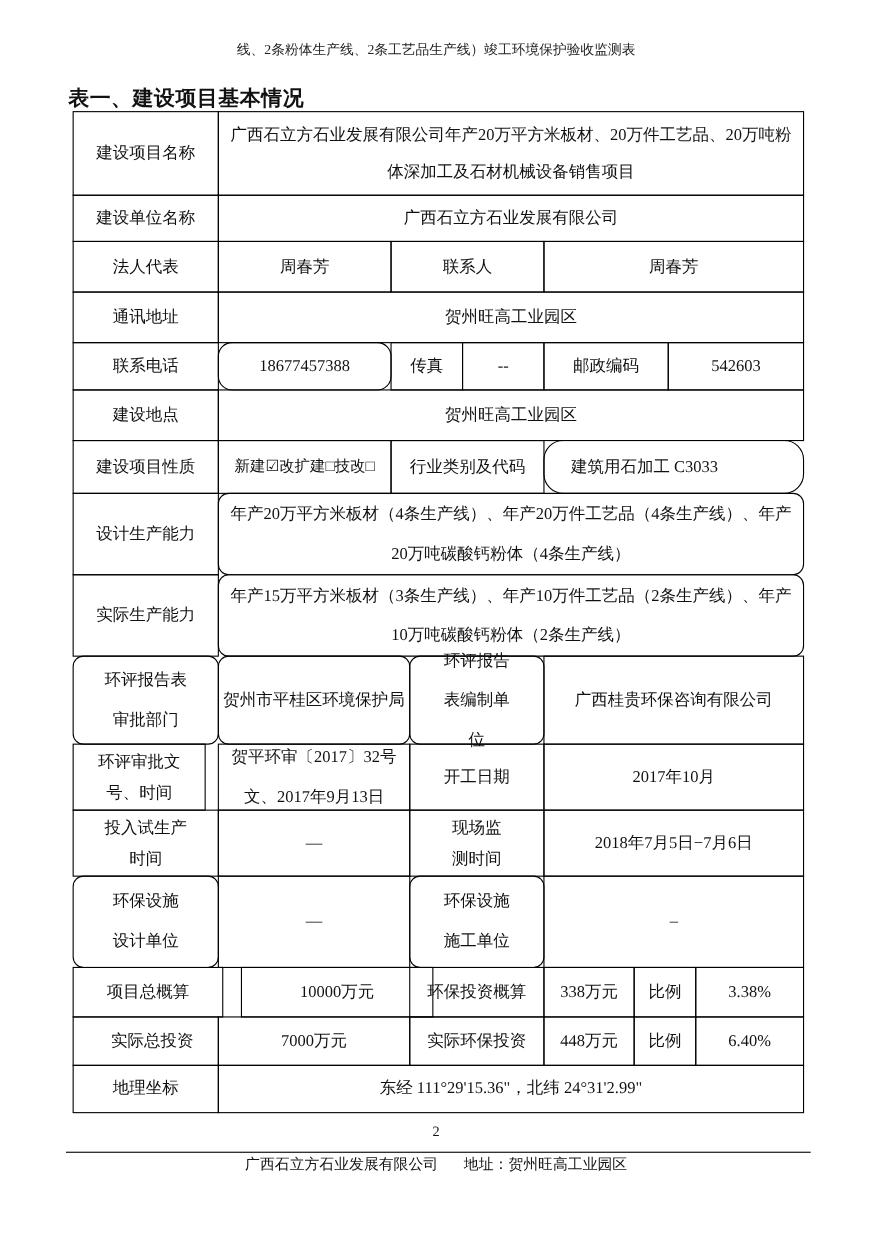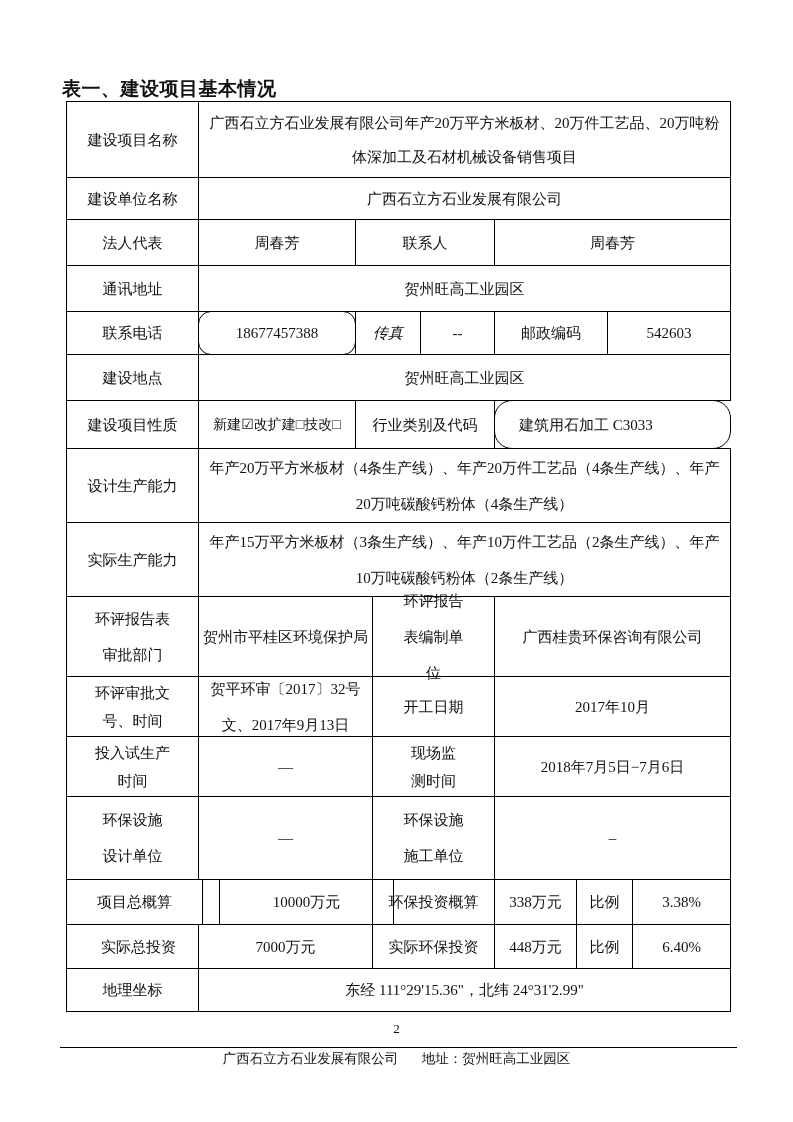--- a/index.html
+++ b/index.html
@@ -5,30 +5,31 @@
   html, body { margin:0; padding:0; background:#fff; }
   body { width:793px; height:1122px; position:relative; overflow:hidden;
          font-family:"Liberation Serif","DejaVu Serif",serif; color:#111; }
   .hdr { position:absolute; left:40px; width:713px; top:36px; text-align:center;
          font-size:12.5px; line-height:18px; color:#222; }
   .title { position:absolute; left:62px; top:76px; font-size:19px; font-weight:bold;
            font-family:"DejaVu Sans","Liberation Sans",sans-serif; letter-spacing:0.5px; }
   .cell { position:absolute; box-sizing:border-box; border:1px solid #000;
           display:flex; align-items:center; justify-content:center; text-align:center;
           font-size:15px; line-height:34px; padding:0 4px; margin-left:-1px; margin-top:-1px; }
-  .cell.tall { line-height:36px; }
+  .cell.tall { line-height:36px;border-radius:10px; }
   .pagenum { position:absolute; top:1021px; left:0; width:793px; text-align:center; font-size:13px; }
   .footline { position:absolute; left:60px; width:677px; top:1047px; border-top:1px solid #000; }
   .foot { position:absolute; top:1050px; left:0; width:793px; text-align:center; font-size:13.5px; }
   .foot span { margin:0 10px; }
 </style>
 </head>
 <body>
 
 <div class="hdr">
+  <div>线、2条粉体生产线、2条工艺品生产线）竣工环境保护验收监测表</div>
 </div>
 
 <div class="title">表一、建设项目基本情况</div>
 
 <div>
 
   <div class="cell" style="left:67px;top:102px;width:133px;height:77px;">建设项目名称</div>
   <div class="cell" style="left:199px;top:102px;width:533px;height:77px;padding:0 10px;">广西石立方石业发展有限公司年产20万平方米板材、20万件工艺品、20万吨粉体深加工及石材机械设备销售项目</div>
 
   <div class="cell" style="left:67px;top:178px;width:133px;height:43px;">建设单位名称</div>
@@ -37,21 +38,21 @@
   <div class="cell" style="left:67px;top:220px;width:133px;height:47px;">法人代表</div>
   <div class="cell" style="left:199px;top:220px;width:158px;height:47px;">周春芳</div>
   <div class="cell" style="left:356px;top:220px;width:140px;height:47px;">联系人</div>
   <div class="cell" style="left:495px;top:220px;width:237px;height:47px;">周春芳</div>
 
   <div class="cell" style="left:67px;top:266px;width:133px;height:47px;">通讯地址</div>
   <div class="cell" style="left:199px;top:266px;width:533px;height:47px;">贺州旺高工业园区</div>
 
   <div class="cell" style="left:67px;top:312px;width:133px;height:44px;">联系电话</div>
   <div class="cell" style="left:199px;top:312px;width:158px;height:44px;border-radius:13px;">18677457388</div>
-  <div class="cell" style="left:356px;top:312px;width:66px;height:44px;font-style:italic;">传真</div>
+  <div class="cell" style="left:356px;top:312px;width:66px;height:44px;">传真</div>
   <div class="cell" style="left:421px;top:312px;width:75px;height:44px;">--</div>
   <div class="cell" style="left:495px;top:312px;width:114px;height:44px;">邮政编码</div>
   <div class="cell" style="left:608px;top:312px;width:124px;height:44px;">542603</div>
 
   <div class="cell" style="left:67px;top:355px;width:133px;height:47px;">建设地点</div>
   <div class="cell" style="left:199px;top:355px;width:533px;height:47px;">贺州旺高工业园区</div>
 
   <div class="cell" style="left:67px;top:401px;width:133px;height:49px;">建设项目性质</div>
   <div class="cell" style="left:199px;top:401px;width:158px;height:49px;font-size:14px;">新建☑改扩建□技改□</div>
   <div class="cell" style="left:356px;top:401px;width:140px;height:49px;">行业类别及代码</div>
@@ -61,21 +62,21 @@
   <div class="cell tall" style="left:199px;top:449px;width:533px;height:75px;padding:0 6px;">年产20万平方米板材（4条生产线）、年产20万件工艺品（4条生产线）、年产20万吨碳酸钙粉体（4条生产线）</div>
 
   <div class="cell" style="left:67px;top:523px;width:133px;height:75px;">实际生产能力</div>
   <div class="cell tall" style="left:199px;top:523px;width:533px;height:75px;padding:0 6px;">年产15万平方米板材（3条生产线）、年产10万件工艺品（2条生产线）、年产10万吨碳酸钙粉体（2条生产线）</div>
 
   <div class="cell tall" style="left:67px;top:597px;width:133px;height:81px;padding:0 28px;">环评报告表审批部门</div>
   <div class="cell tall" style="left:199px;top:597px;width:175px;height:81px;">贺州市平桂区环境保护局</div>
   <div class="cell tall" style="left:373px;top:597px;width:123px;height:81px;padding:0 30px;">环评报告表编制单位</div>
   <div class="cell" style="left:495px;top:597px;width:237px;height:81px;">广西桂贵环保咨询有限公司</div>
 
-  <div class="cell" style="left:67px;top:677px;width:133px;height:61px;line-height:28px;padding:0 17px;">环评审批文号、时间</div>
+  <div class="cell" style="left:67px;top:677px;width:121px;height:61px;line-height:28px;padding:0 17px;">环评审批文号、时间</div>
   <div class="cell" style="left:199px;top:677px;width:175px;height:61px;line-height:36px;">贺平环审〔2017〕32号文、2017年9月13日</div>
   <div class="cell" style="left:373px;top:677px;width:123px;height:61px;">开工日期</div>
   <div class="cell" style="left:495px;top:677px;width:237px;height:61px;">2017年10月</div>
 
   <div class="cell" style="left:67px;top:737px;width:133px;height:61px;line-height:28px;padding:0 22px;">投入试生产时间</div>
   <div class="cell" style="left:199px;top:737px;width:175px;height:61px;">—</div>
   <div class="cell" style="left:373px;top:737px;width:123px;height:61px;line-height:28px;padding:0 38px;">现场监测时间</div>
   <div class="cell" style="left:495px;top:737px;width:237px;height:61px;">2018年7月5日−7月6日</div>
 
   <div class="cell tall" style="left:67px;top:797px;width:133px;height:84px;padding:0 34px;">环保设施设计单位</div>

